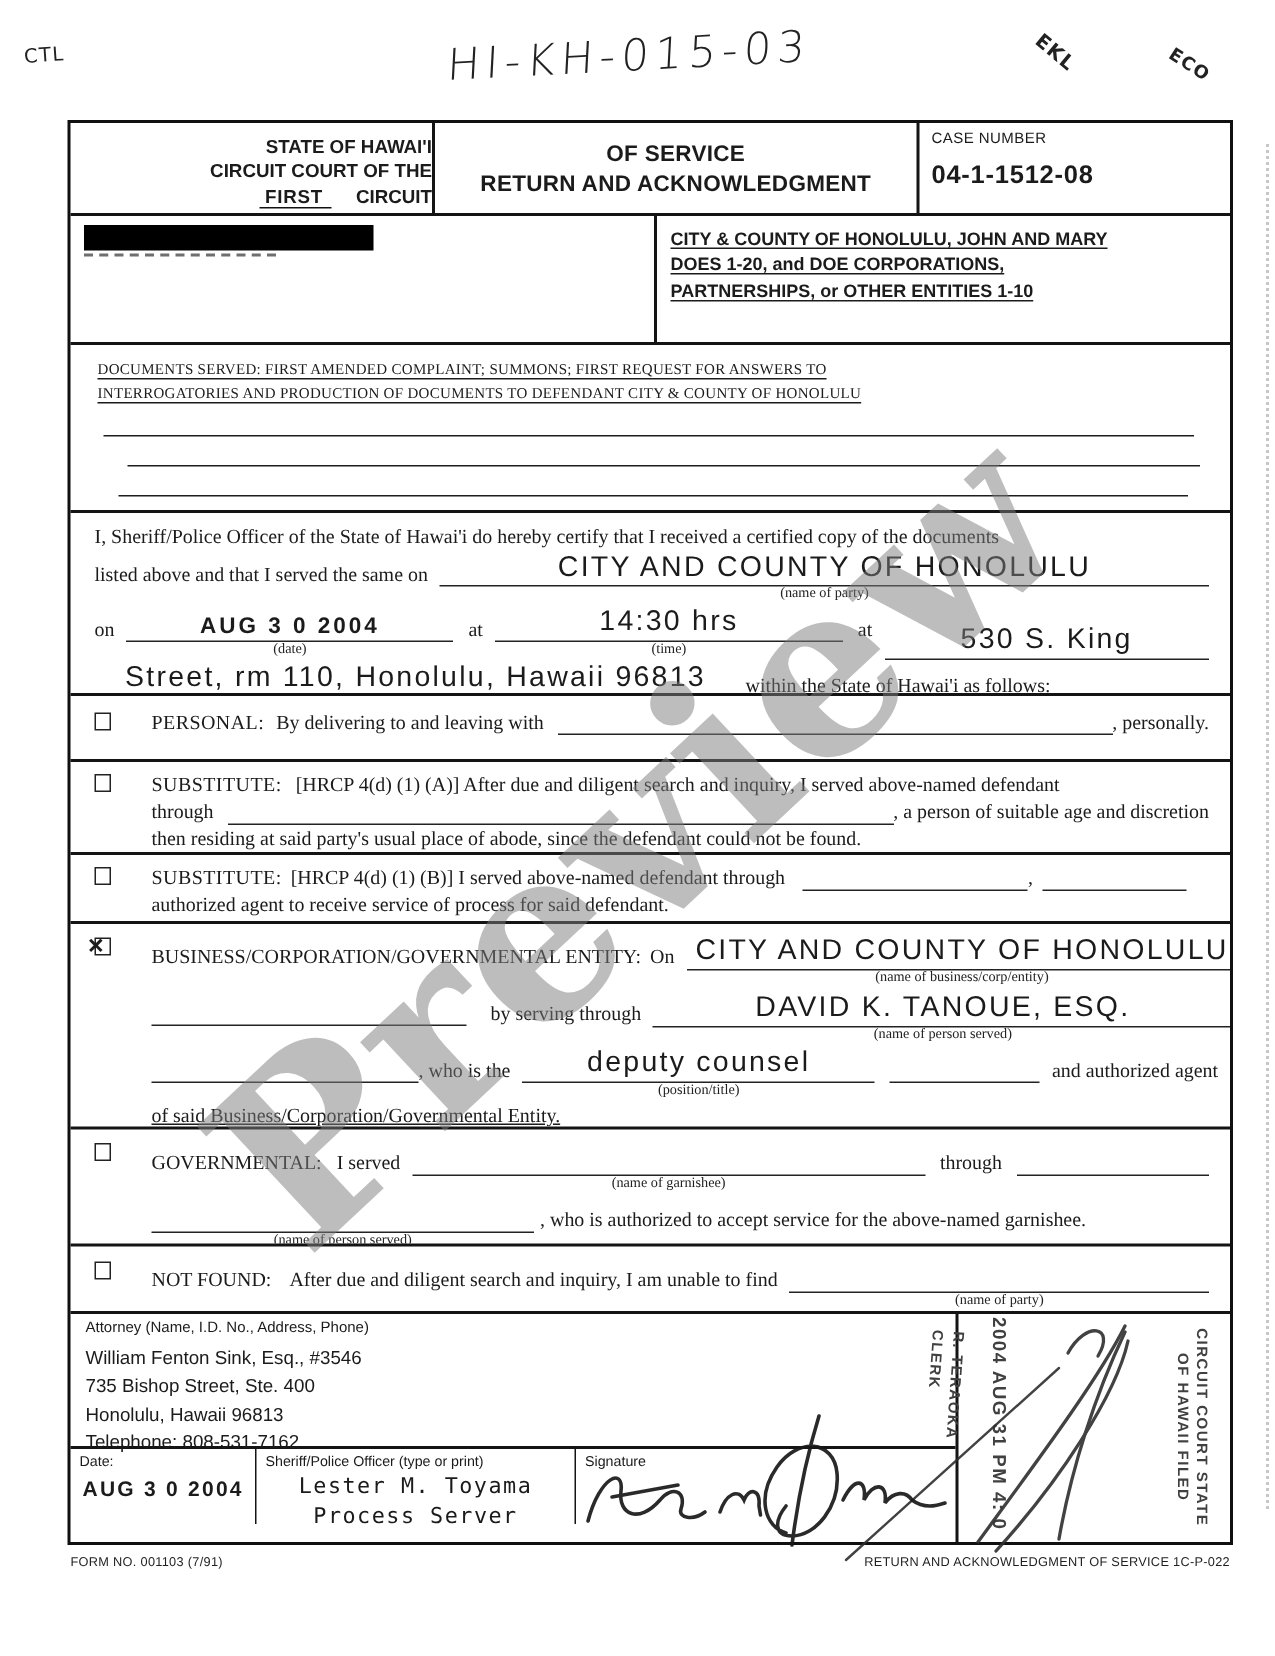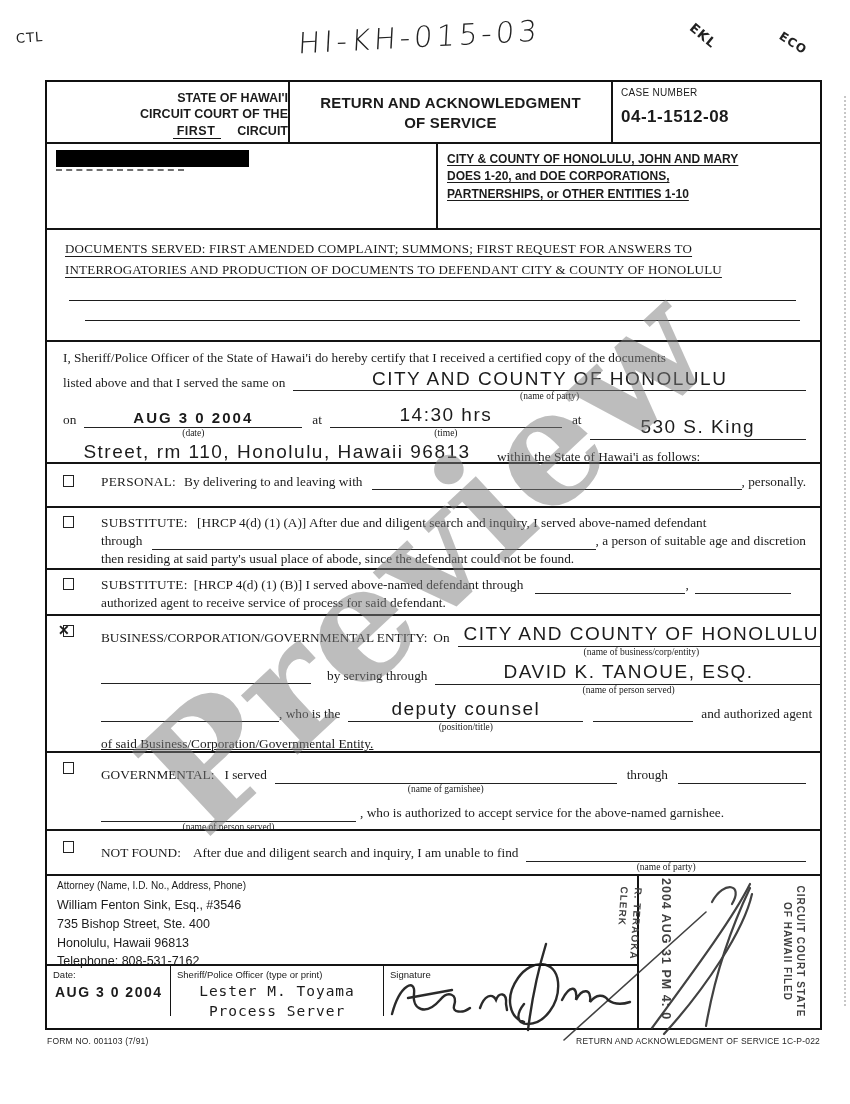--- a/index.html
+++ b/index.html
@@ -42,21 +42,21 @@
 
   
   .parties { height:86px; display:grid; grid-template-columns:391px 1fr; }
   .pleft { border-right:2px solid #141414; position:relative; }
   .redact { position:absolute; left:9px; top:6px; width:193px; height:17px; background:#000; }
   .redact-frag { position:absolute; left:9px; top:25px; width:128px; border-bottom:2px dashed #333; opacity:.7; }
   .pright { padding:7px 10px 0 9px; font-family:"Liberation Sans",sans-serif; font-size:12px; font-weight:600; line-height:1.45; }
   .pright div { text-decoration:underline; text-underline-offset:2px; }
 
   
-  .docs { height:112px; padding:9px 16px 0 18px; font-size:13px; letter-spacing:.2px; }
+  .docs { height:112px; padding:9px 16px 0 18px; font-size:10px; letter-spacing:.2px; }
   .docline { text-decoration:underline; text-underline-offset:3px; line-height:1.6; }
   .rule { border-bottom:1.5px solid #1d1d1d; height:20px; }
 
   
   .cert { height:122px; padding:7px 14px 0 16px; font-size:13.3px; }
   .crow { display:flex; align-items:flex-end; margin-top:1px; }
   .crow .w { white-space:nowrap; padding-bottom:12px; }
   .c1 { line-height:1.25; padding-top:1px; }
 
   
@@ -132,22 +132,22 @@
 
     <div class="sec hdr">
       <div class="hcell court">
         <div>STATE OF HAWAI'I</div>
         <div>CIRCUIT COURT OF THE</div>
         <div class="circuit-line">
           <span class="circuit-name">FIRST</span><span class="circuit-word">CIRCUIT</span>
         </div>
       </div>
       <div class="hcell ftitle">
+        <div>OF SERVICE</div>
         <div>RETURN AND ACKNOWLEDGMENT</div>
-        <div>OF SERVICE</div>
       </div>
       <div class="hcell casec">
         <div class="caselab">CASE NUMBER</div>
         <div class="casenum">04-1-1512-08</div>
       </div>
     </div>
 
     <div class="sec parties">
       <div class="pleft">
         <div class="redact"></div>

